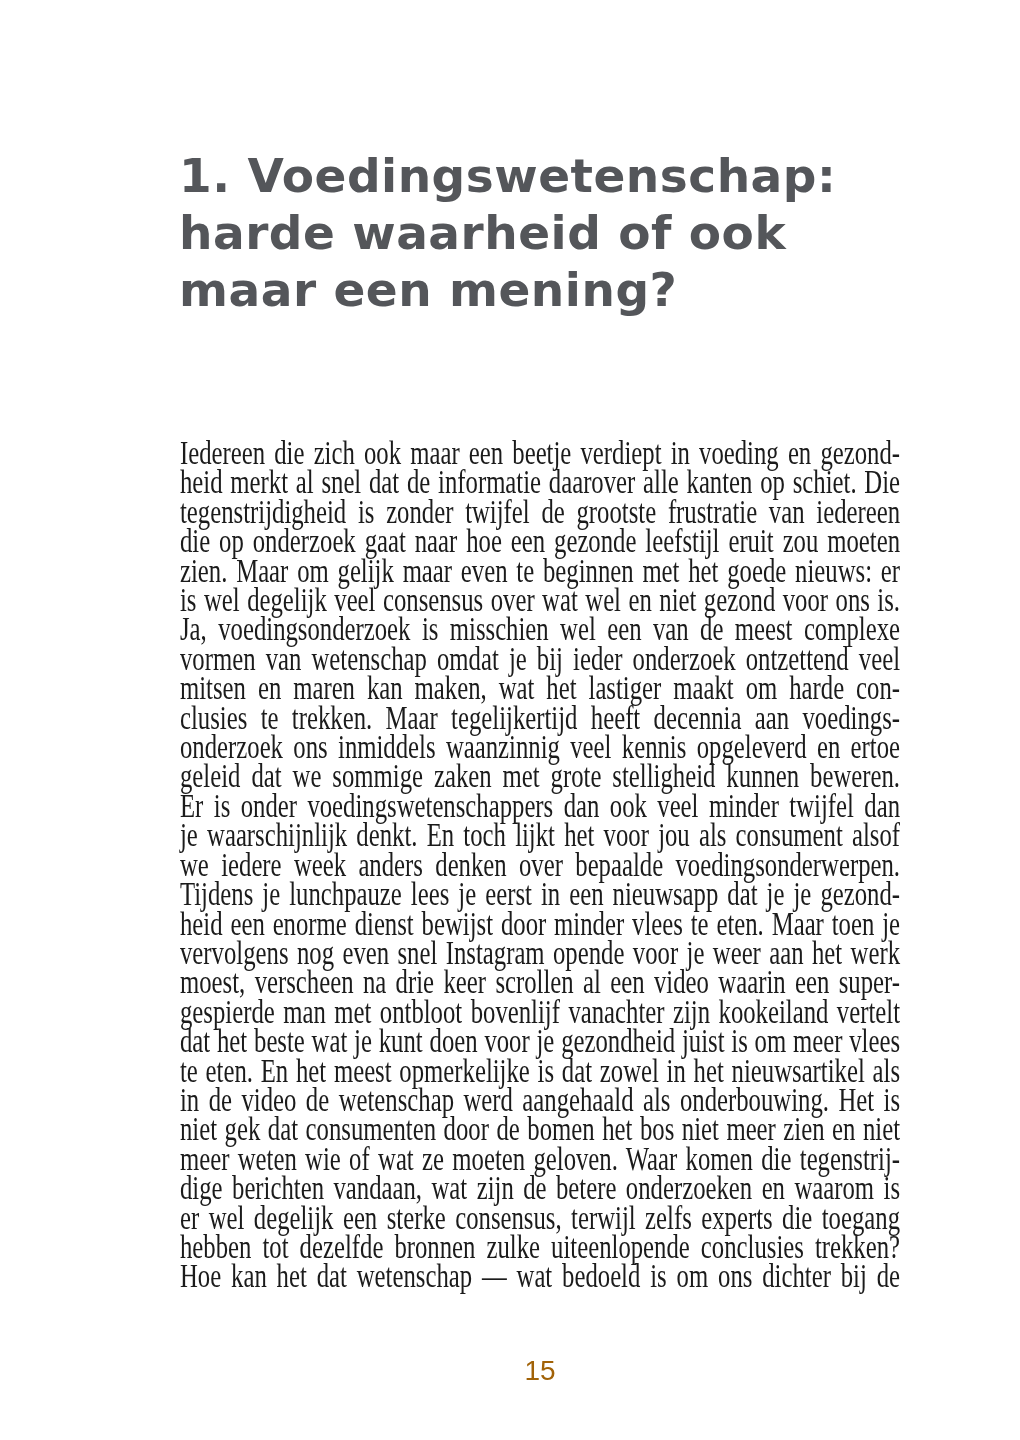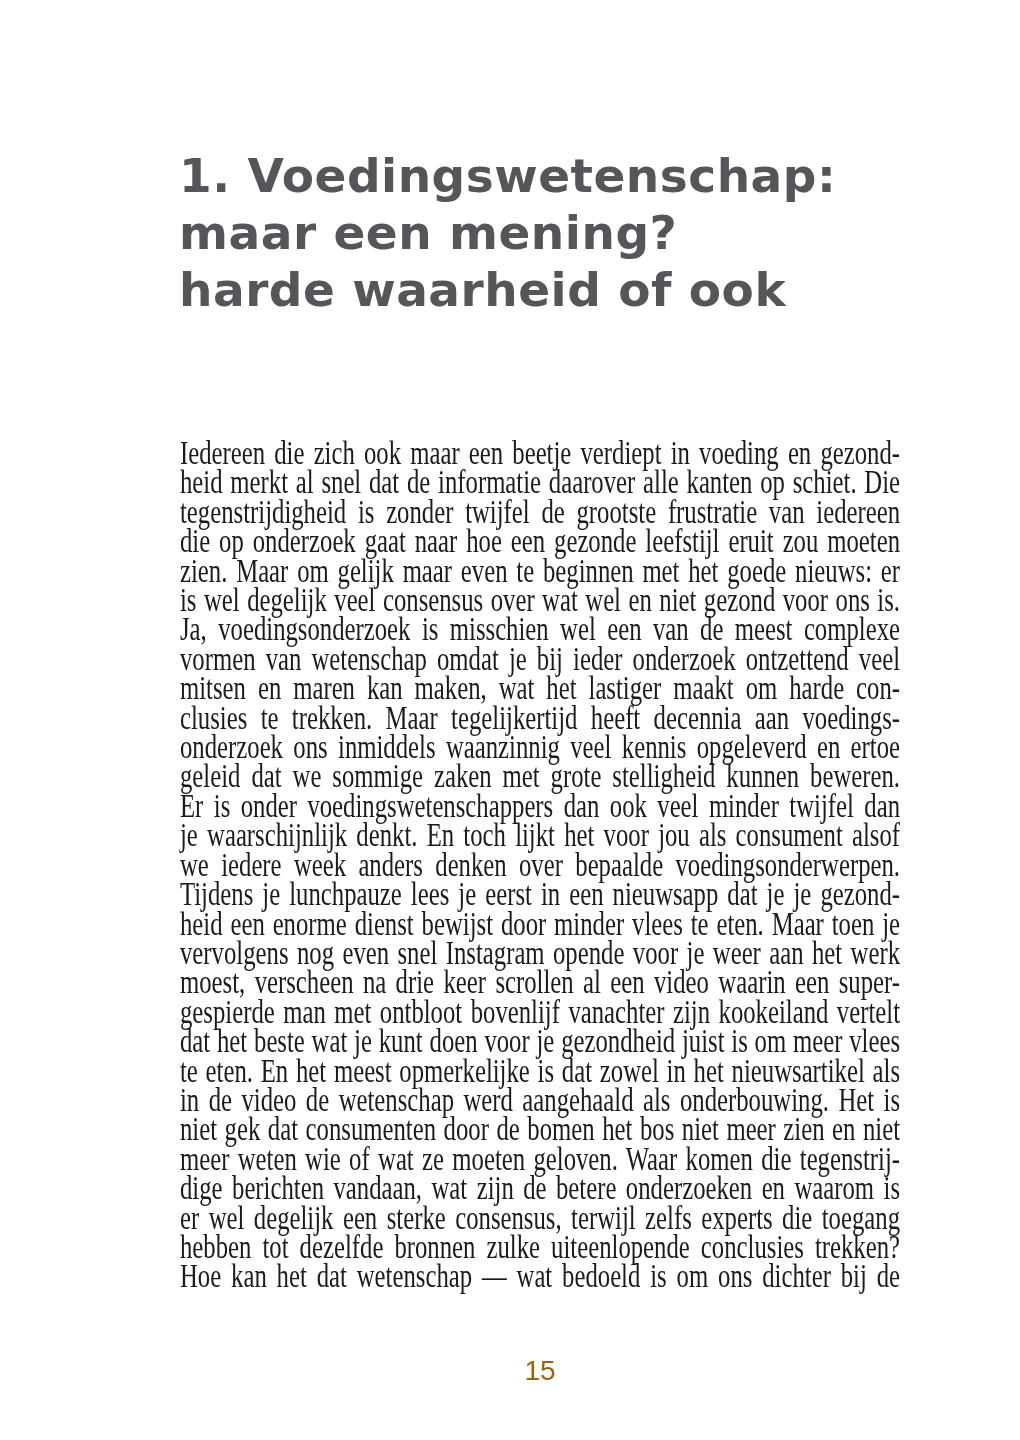--- a/index.html
+++ b/index.html
@@ -49,22 +49,22 @@
     color: #a16207;
   }
 </style>
 </head>
 <body>
 
 <div class="page">
 
   <h1 class="chapter-title">
       <div class="title-line">1. Voedingswetenschap:</div>
+      <div class="title-line">harde waarheid of ook</div>
       <div class="title-line last">maar een mening?</div>
-      <div class="title-line">harde waarheid of ook</div>
     </h1>
 
   <div class="body-text">
       <div class="line">Iedereen die zich ook maar een beetje verdiept in voeding en gezond-</div>
       <div class="line">heid merkt al snel dat de informatie daarover alle kanten op schiet. Die</div>
       <div class="line">tegenstrijdigheid is zonder twijfel de grootste frustratie van iedereen</div>
       <div class="line">die op onderzoek gaat naar hoe een gezonde leefstijl eruit zou moeten</div>
       <div class="line">zien. Maar om gelijk maar even te beginnen met het goede nieuws: er</div>
       <div class="line">is wel degelijk veel consensus over wat wel en niet gezond voor ons is.</div>
       <div class="line">Ja, voedingsonderzoek is misschien wel een van de meest complexe</div>

